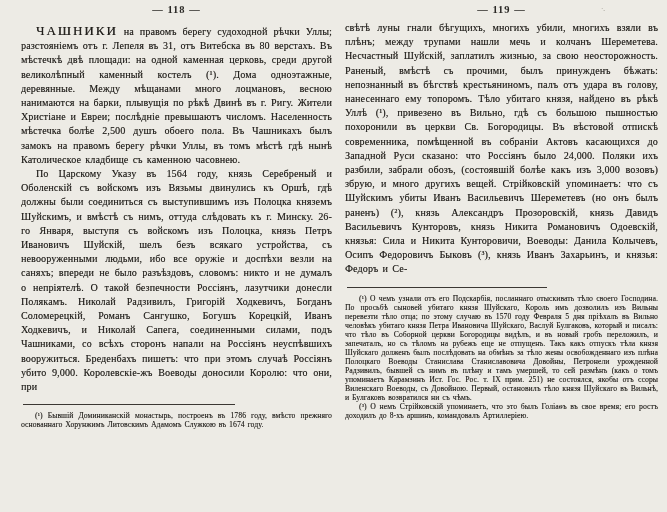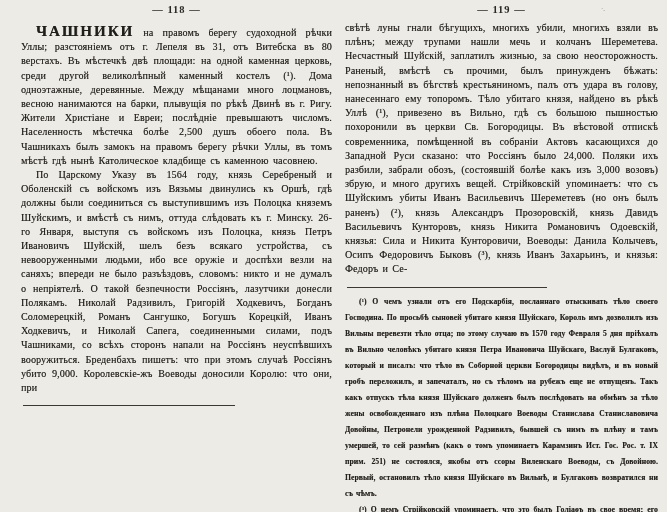--- a/index.html
+++ b/index.html
@@ -42,45 +42,44 @@
     font-size: 10px;
     line-height: 14.2px;
     word-spacing: 1.6px;
     letter-spacing: 0.15px;
     text-shadow: 0.2px 0.2px 0.35px rgba(40,36,30,0.55);
   }
   .indent { text-indent: 15px; }
   .para-gap { margin-top: 9px !important; }
 
   .lead {
-    font-weight: bold;
-    font-size: 15px;
+    font-weight: normal;
+    font-size: 13px;
     letter-spacing: 2px;
     text-shadow: 0.3px 0.3px 0.4px rgba(40,36,30,0.7);
   }
 
   .fnrule {
     border: none;
     border-top: 1px solid #3b3733;
     margin: 10px 0 6px 2px;
     height: 0;
   }
   .page-left  .fnrule { width: 212px; }
   .page-right .fnrule { width: 200px; }
 
   .footnotes p {
     margin: 0;
     text-align: justify;
     font-size: 7.6px;
-    line-height: 16px;
+    line-height: 9px;
     text-indent: 14px;
     word-spacing: 0.9px;
     letter-spacing: 0.1px;
     text-shadow: 0.15px 0.15px 0.3px rgba(40,36,30,0.5);
-    font-weight: bold;
   }
 
   .speckle {
     position: absolute;
     top: 7px;
     left: 601px;
     width: 8px;
     height: 5px;
     color: #8b867d;
     font-size: 7px;
@@ -97,20 +96,23 @@
 
     <div class="body-text">
 
       <p class="indent para-gap"><span class="lead">ЧАШНИКИ</span><span> на правомъ берегу судоходной рѣчки Уллы; разстояніемъ отъ г. Лепеля въ 31, отъ Витебска въ 80 верстахъ. Въ мѣстечкѣ двѣ площади: на одной каменная церковь, среди другой великолѣпный каменный костелъ (¹). Дома одноэтажные, деревянные. Между мѣщанами много лоцмановъ, весною нанимаются на барки, плывущія по рѣкѣ Двинѣ въ г. Ригу. Жители Христіане и Евреи; послѣдніе превышаютъ числомъ. Населенность мѣстечка болѣе 2,500 душъ обоего пола. Въ Чашникахъ былъ замокъ на правомъ берегу рѣчки Уллы, въ томъ мѣстѣ гдѣ нынѣ Католическое кладбище съ каменною часовнею.</span></p>
 
       <p class="indent">По Царскому Указу въ 1564 году, князь Серебреный и Оболенскій съ войскомъ изъ Вязьмы двинулись къ Оршѣ, гдѣ должны были соединиться съ выступившимъ изъ Полоцка княземъ Шуйскимъ, и вмѣстѣ съ нимъ, оттуда слѣдовать къ г. Минску. 26-го Января, выступя съ войскомъ изъ Полоцка, князь Петръ Ивановичъ Шуйскій, шелъ безъ всякаго устройства, съ невооруженными людьми, ибо все оружіе и доспѣхи везли на саняхъ; впереди не было разъѣздовъ, словомъ: никто и не думалъ о непріятелѣ. О такой безпечности Россіянъ, лазутчики донесли Полякамъ. Николай Радзивилъ, Григорій Ходкевичъ, Богданъ Соломерецкій, Романъ Сангушко, Богушъ Корецкій, Иванъ Ходкевичъ, и Николай Сапега, соединенными силами, подъ Чашниками, со всѣхъ сторонъ напали на Россіянъ неуспѣвшихъ вооружиться. Бреденбахъ пишетъ: что при этомъ случаѣ Россіянъ убито 9,000. Королевскіе-жъ Воеводы доносили Королю: что они, при</p>
     </div>
 
     <hr class="fnrule">
 
+    <div class="footnotes">
+      <p>(¹) Бывшій Доминиканскій монастырь, построенъ въ 1786 году, вмѣсто прежняго основаннаго Хорунжимъ Литовскимъ Адамомъ Служкою въ 1674 году.</p>
+    </div>
   </div>
 
   <div class="page page-right">
     <div class="pagenum">— 119 —</div>
 
     <div class="body-text">
       <p>свѣтѣ луны гнали бѣгущихъ, многихъ убили, многихъ взяли въ плѣнъ; между трупами нашли мечь и колчанъ Шереметева. Несчастный Шуйскій, заплатилъ жизнью, за свою неосторожность. Раненый, вмѣстѣ съ прочими, былъ принужденъ бѣжать: непознанный въ бѣгствѣ крестьяниномъ, палъ отъ удара въ голову, нанесеннаго ему топоромъ. Тѣло убитаго князя, найдено въ рѣкѣ Уллѣ (¹), привезено въ Вильно, гдѣ съ большою пышностью похоронили въ церкви Св. Богородицы. Въ вѣстовой отпискѣ современника, помѣщенной въ собраніи Актовъ касающихся до Западной Руси сказано: что Россіянъ было 24,000. Поляки ихъ разбили, забрали обозъ, (состоявшій болѣе какъ изъ 3,000 возовъ) збрую, и много другихъ вещей. Стрійковскій упоминаетъ: что съ Шуйскимъ убиты Иванъ Васильевичъ Шереметевъ (но онъ былъ раненъ) (²), князь Александръ Прозоровскій, князь Давидъ Васильевичъ Кунторовъ, князь Никита Романовичъ Одоевскій, князья: Сила и Никита Кунторовичи, Воеводы: Данила Колычевъ, Осипъ Федоровичъ Быковъ (³), князь Иванъ Захарьинъ, и князья: Федоръ и Се-</p>
     </div>
 
     <hr class="fnrule">

